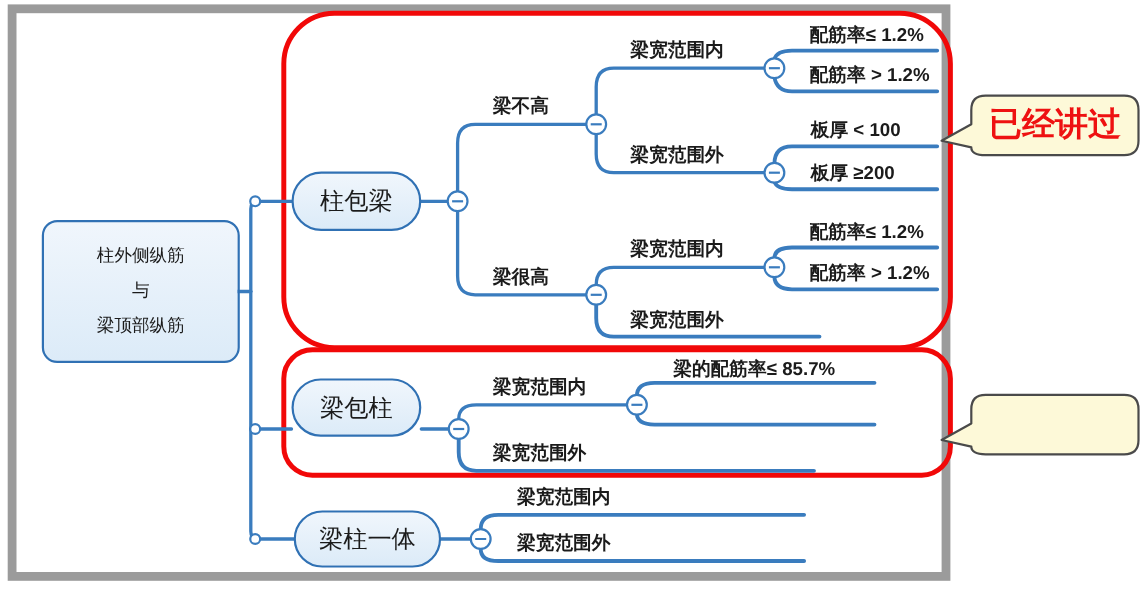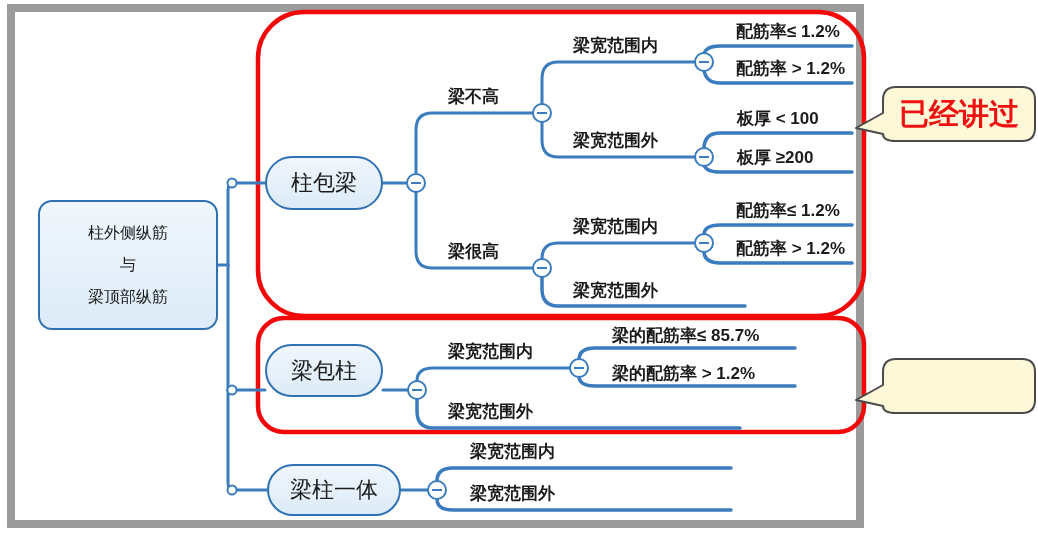--- a/index.html
+++ b/index.html
@@ -141,20 +141,19 @@
   <div class="lbl" style="left:737px;top:148px">板厚 ≥200</div>
 
   <div class="lbl" style="left:448px;top:242px">梁很高</div>
   <div class="lbl" style="left:573px;top:217px">梁宽范围内</div>
   <div class="lbl" style="left:736px;top:201px">配筋率≤ 1.2%</div>
   <div class="lbl" style="left:736px;top:239px">配筋率 &gt; 1.2%</div>
   <div class="lbl" style="left:573px;top:281px">梁宽范围外</div>
 
   <div class="lbl" style="left:448px;top:342px">梁宽范围内</div>
   <div class="lbl" style="left:612px;top:326px">梁的配筋率≤ 85.7%</div>
-  <div class="lbl" style="left:612px;top:364px">梁的配筋率 &gt; 1.2%</div>
   <div class="lbl" style="left:448px;top:402px">梁宽范围外</div>
 
   <div class="lbl" style="left:470px;top:442px">梁宽范围内</div>
   <div class="lbl" style="left:470px;top:484px">梁宽范围外</div>
 
   <div class="callout-text" style="top:91px">已经讲过</div>
 </div>
 
 </body></html>

